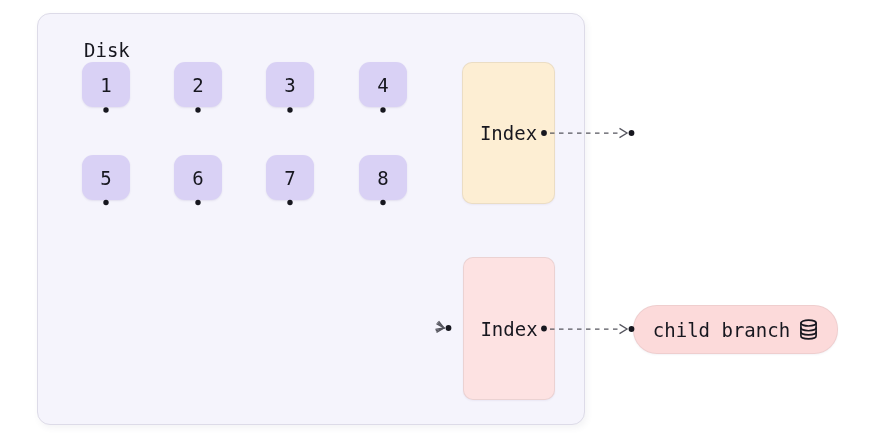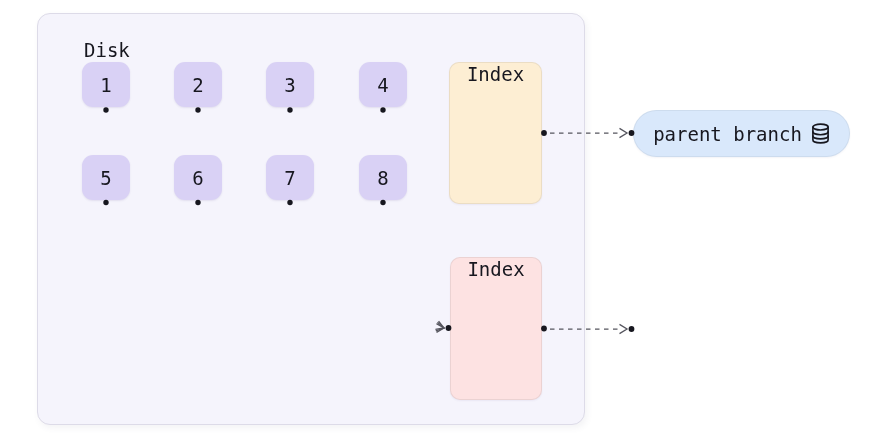--- a/index.html
+++ b/index.html
@@ -19,23 +19,24 @@
   }
   .disk-label{position:absolute;left:46px;top:26px;font-size:19px;line-height:21px;color:var(--ink);}
   .page{
     position:absolute;width:48px;height:45px;border-radius:11px;background:var(--page-fill);
     display:flex;align-items:center;justify-content:center;font-size:19px;
     box-shadow:0 1px 2px rgba(60,40,120,0.10);
   }
   .p1{left:82px;top:62px;} .p2{left:174px;top:62px;} .p3{left:266px;top:62px;} .p4{left:359px;top:62px;}
   .p5{left:82px;top:155px;} .p6{left:174px;top:155px;} .p7{left:266px;top:155px;} .p8{left:359px;top:155px;}
   .index{
-    position:absolute;border-radius:10px;display:flex;justify-content:center;
+    position:absolute;border-radius:10px;display:flex;align-items:center;justify-content:center;
     font-size:19px;border:1px solid rgba(0,0,0,0.07);box-sizing:border-box;
     box-shadow:0 1px 2px rgba(60,40,120,0.06);
+    margin-left:13px;
   }
   .index.parent{left:449px;top:62px;width:93px;height:142px;background:var(--parent-index-fill);}
   .index.child{left:450px;top:257px;width:92px;height:143px;background:var(--child-index-fill);}
   .pill{
     position:absolute;border-radius:24px;display:flex;align-items:center;justify-content:center;
     gap:9px;font-size:19px;border:1px solid rgba(0,0,0,0.05);box-sizing:border-box;
     box-shadow:0 1px 2px rgba(60,60,120,0.06);
   }
   .pill.parent{left:633px;top:110px;width:217px;height:47px;background:var(--parent-branch-fill);}
   .pill.child{left:633px;top:305px;width:205px;height:49px;background:var(--child-branch-fill);}
@@ -90,22 +91,22 @@
       <span>8</span>
     </div>
 
   <div class="index parent">
     <span>Index</span>
   </div>
   <div class="index child">
     <span>Index</span>
   </div>
 
-  <div class="pill parent">
-    <span>parent branch</span>
+  <div class="pill child">
+    <span>child branch</span>
     <svg class="db-icon" width="19" height="21" viewBox="0 0 20 22">
       <g fill="none" stroke="var(--ink)" stroke-width="1.7" stroke-linecap="round">
         <ellipse cx="10" cy="4.2" rx="8" ry="3.1"></ellipse>
         <path d="M2 4.2 V17.8 C2 19.5 5.58 20.9 10 20.9 S18 19.5 18 17.8 V4.2"></path>
         <path d="M2 9.2 C2 10.9 5.58 12.3 10 12.3 S18 10.9 18 9.2"></path>
         <path d="M2 13.6 C2 15.3 5.58 16.7 10 16.7 S18 15.3 18 13.6"></path>
       </g>
     </svg>
   </div>
 

